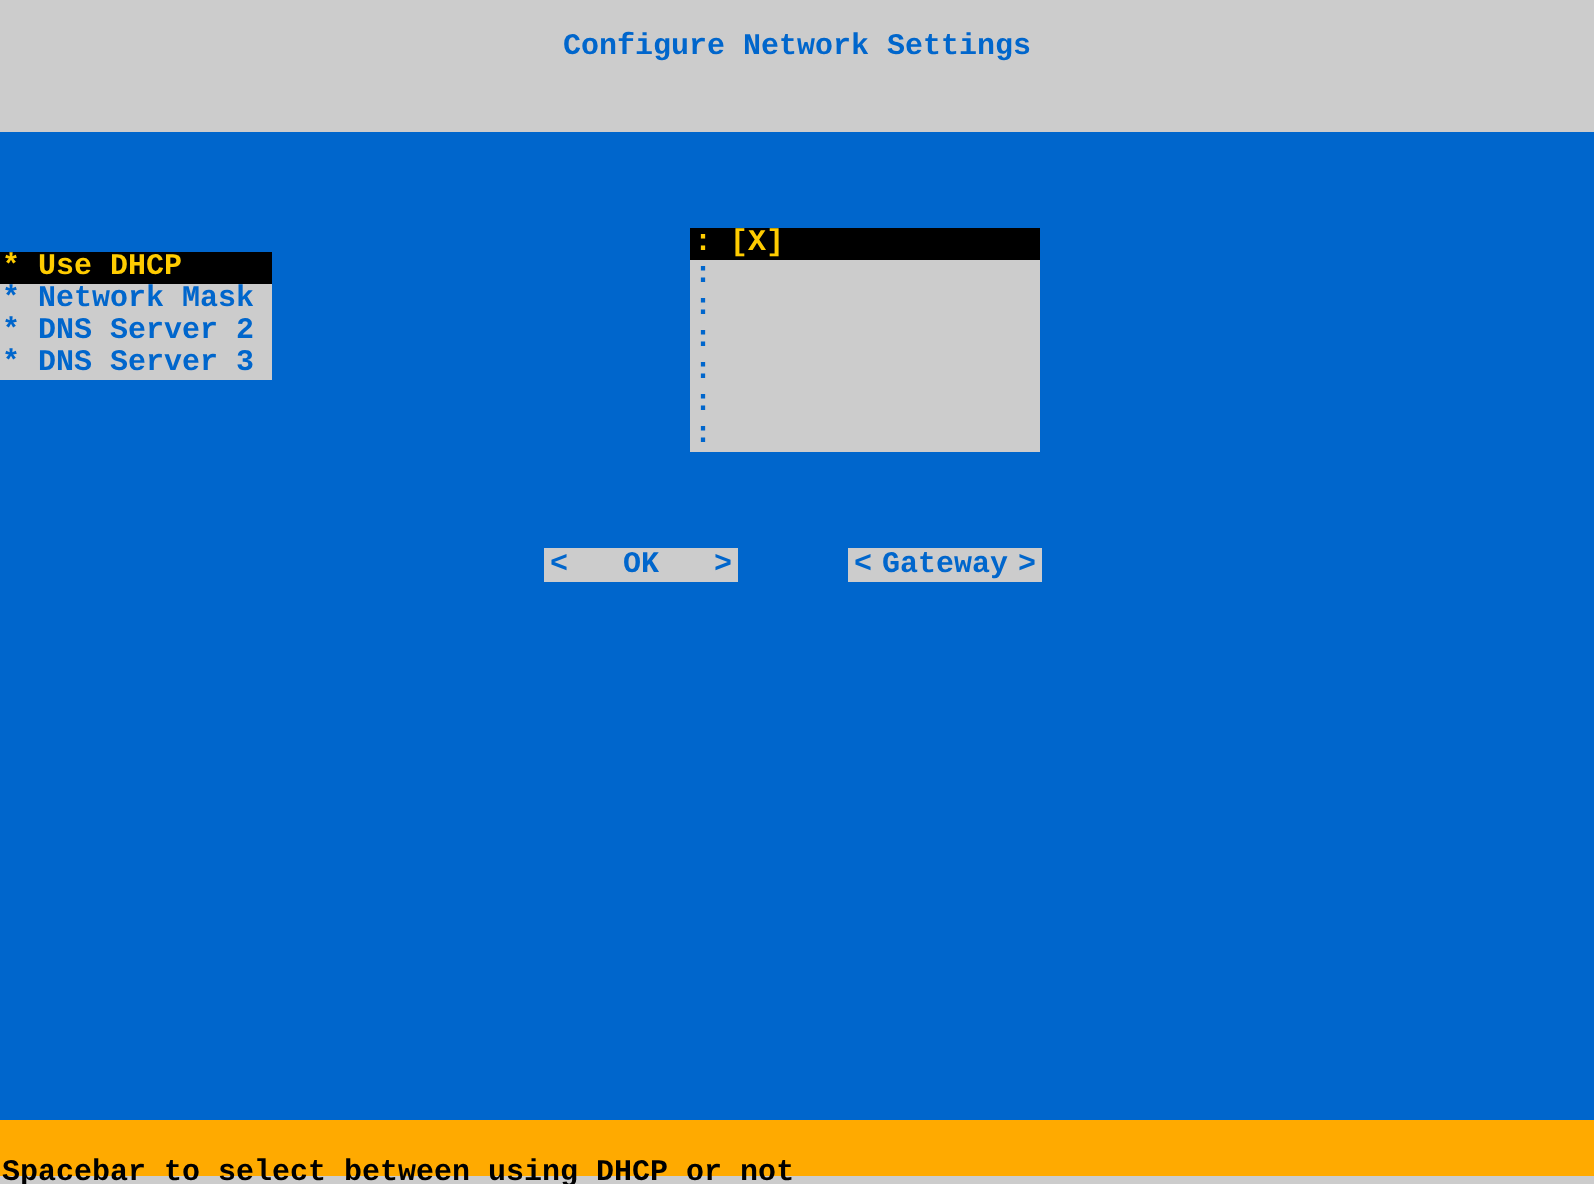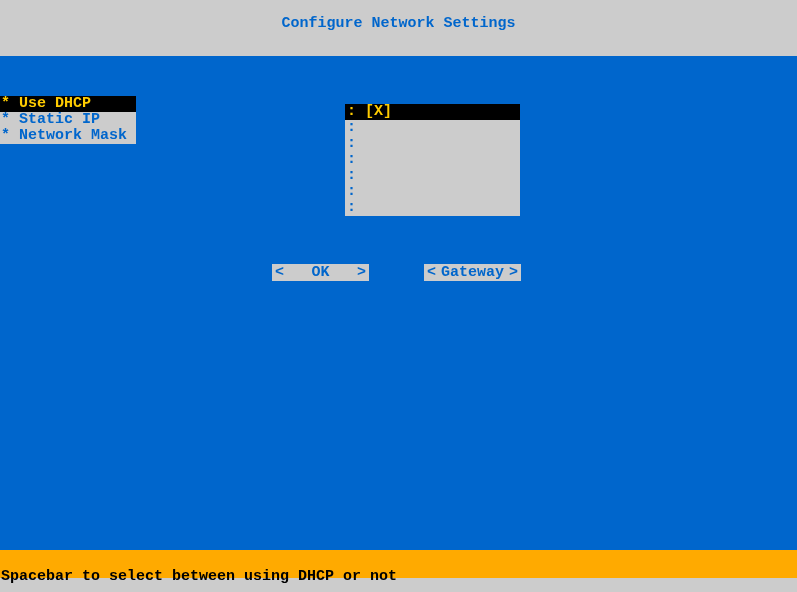--- a/index.html
+++ b/index.html
@@ -10,39 +10,39 @@
     body {
       width: 797px;
       height: 592px;
       font-family: "Courier New", monospace;
       font-size: 15px;
       font-weight: bold;
       overflow: hidden;
       background: #cccccc;
     }
     .header {
-      height: 56px;
+      height: 66px;
       background: #cccccc;
       display: flex;
       align-items: flex-start;
       justify-content: center;
       padding-top: 15px;
     }
     .header-title {
       color: #0066cc;
     }
     .main {
       height: 494px;
       background: #0066cc;
       position: relative;
     }
     .left-list {
       position: absolute;
       left: 0;
-      top: 40px;
+      top: 60px;
       width: 136px;
     }
     .list-item {
       height: 16px;
       line-height: 16px;
       padding-left: 1px;
       white-space: nowrap;
     }
     .list-item.selected {
       background: #000000;
@@ -122,25 +122,29 @@
 </div>
 
 <div class="main">
   <div class="left-list">
     <div class="list-item selected">
       <span class="asterisk">*</span>
       <span>Use DHCP</span>
     </div>
     <div class="list-item normal">
       <span class="asterisk">*</span>
-      <span>Static IP</span>
+      <span>Network Mask</span>
     </div>
     <div class="list-item normal">
       <span class="asterisk">*</span>
-      <span>Network Mask</span>
+      <span>DNS Server 2</span>
+    </div>
+    <div class="list-item normal">
+      <span class="asterisk">*</span>
+      <span>DNS Server 3</span>
     </div>
   </div>
 
   <div class="right-list">
     <div class="value-item selected">
       <span>:</span>
       <span>[X]</span>
     </div>
     <div class="value-item normal">
       <span>:</span>

